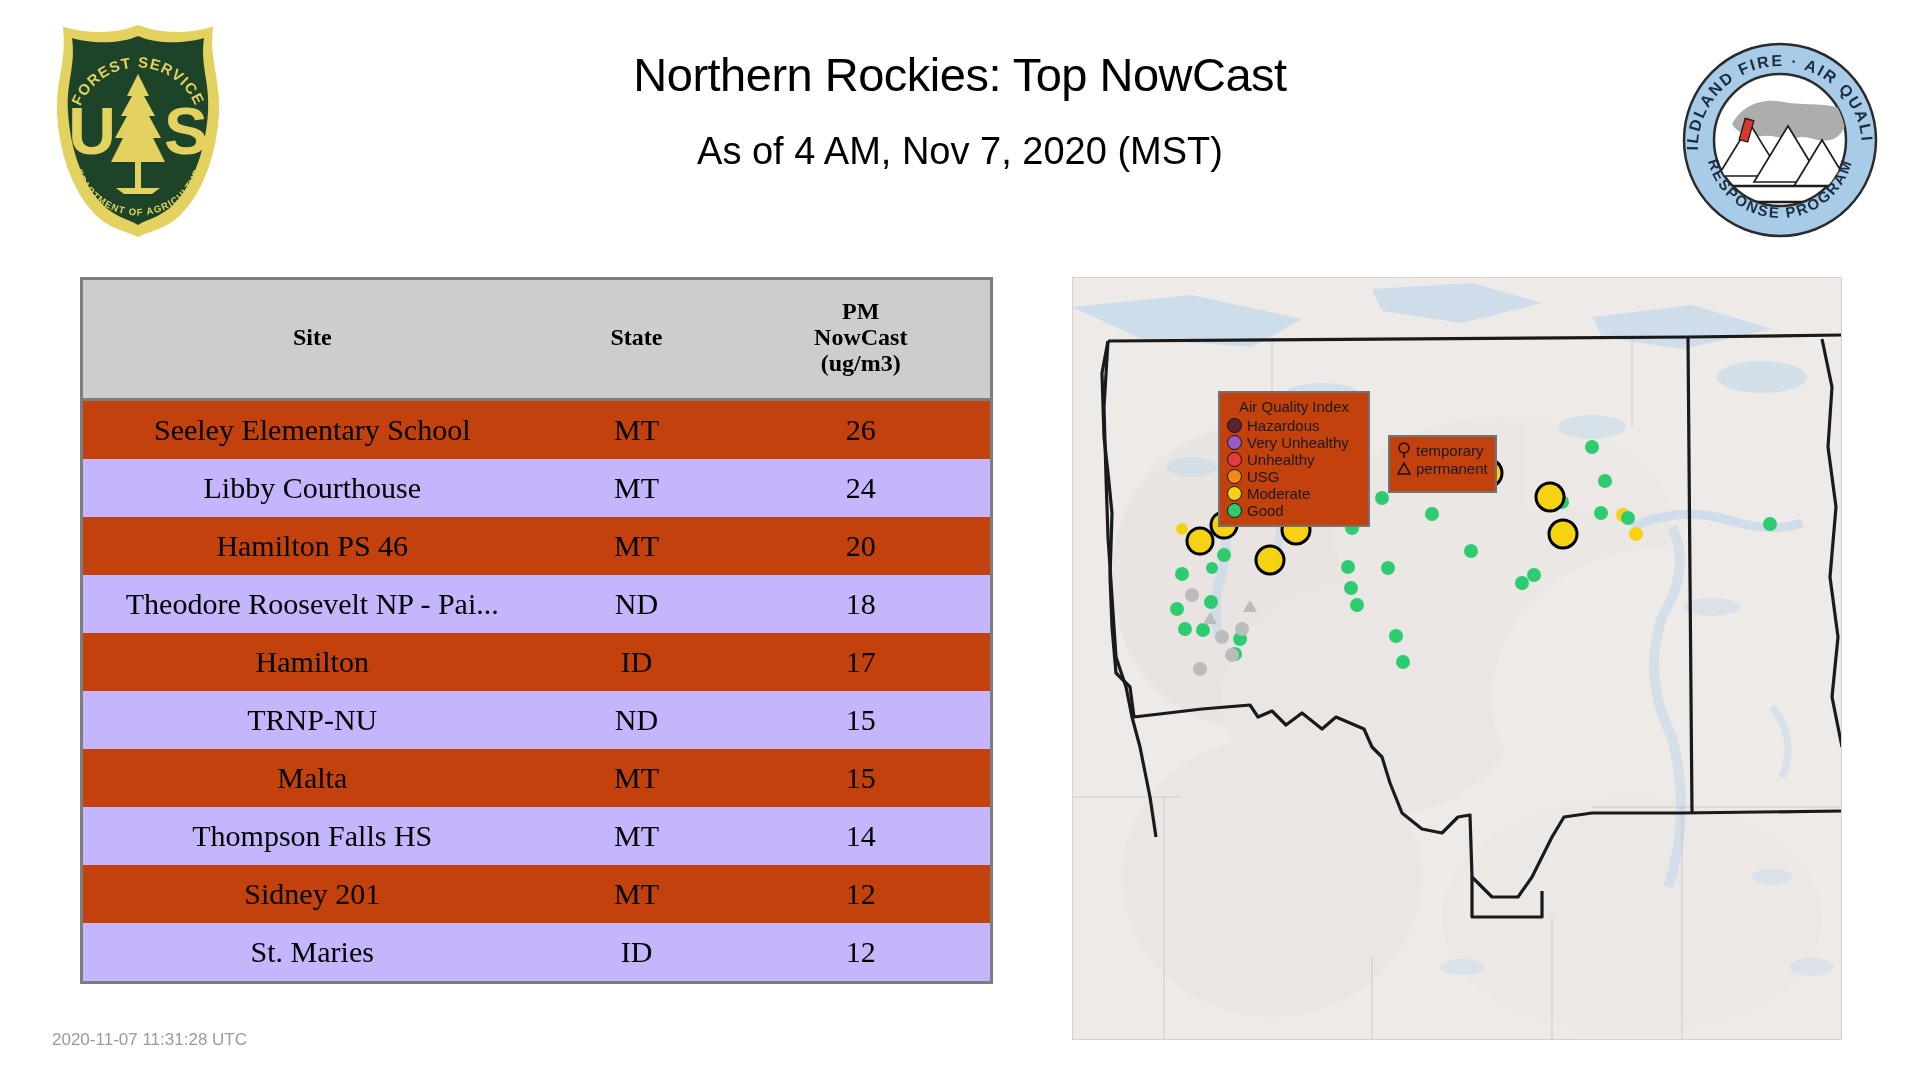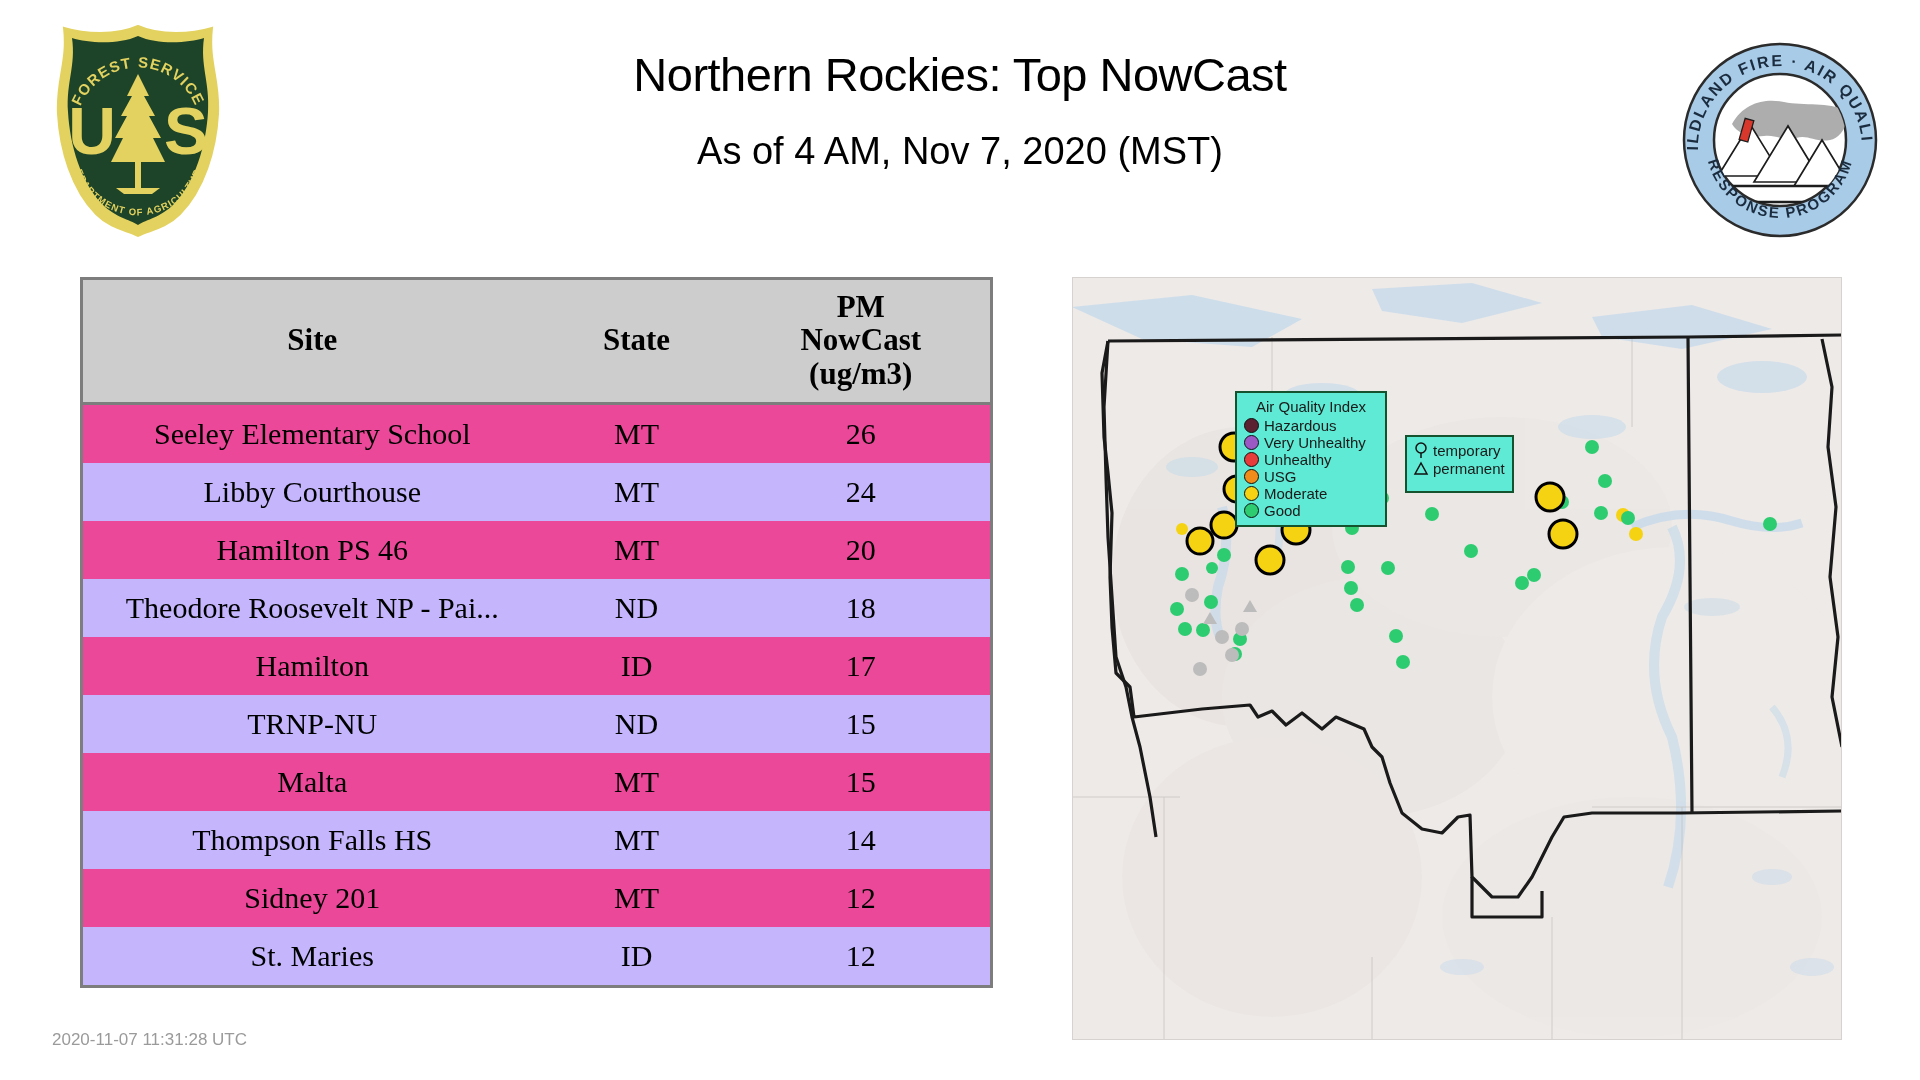--- a/index.html
+++ b/index.html
@@ -62,58 +62,57 @@
   table.aqi {
     border-collapse: collapse;
     width: 910px;
     table-layout: fixed;
     border: 3px solid #7d7d7d;
     font-family: "Liberation Serif", serif;
   }
   table.aqi thead th {
     background: #cdcdcd;
     border-bottom: 3px solid #7d7d7d;
-    font-size: 31px;
+    font-size: 24px;
     font-weight: bold;
     text-align: center;
     padding: 10px 4px 12px 4px;
     height: 96px;
     vertical-align: middle;
     line-height: 1.08;
   }
   table.aqi col.c-site   { width: 460px; }
   table.aqi col.c-state  { width: 190px; }
   table.aqi col.c-pm     { width: 260px; }
   table.aqi tbody td {
     font-size: 30px;
     text-align: center;
     height: 58px;
     padding: 0 4px;
     vertical-align: middle;
     white-space: nowrap;
     overflow: hidden;
   }
-  table.aqi tbody tr.odd  td { background: #ec4899; }
+  table.aqi tbody tr.odd  td { background: #c2410c; }
   table.aqi tbody tr.even td { background: #c4b5fd; }
 
   
   #map-panel {
     position: absolute;
     left: 1072px; top: 277px;
     width: 770px; height: 763px;
     background: #eeeae8;
     overflow: hidden;
   }
   #map-svg { display: block; }
   .legend-box {
     position: absolute;
-    background: #5eead4;
-    border: 2px solid #14532d;
+    background: #c2410c;
+    border: 2px solid #737373;
     font-family: "Liberation Sans", sans-serif;
-    margin-left: 17px;
   }
   #aqi-legend {
     left: 146px; top: 114px;
     width: 134px;
     padding: 5px 7px 6px 7px;
   }
   #aqi-legend .legend-title {
     font-size: 15px;
     text-align: center;
     margin-bottom: 2px;

